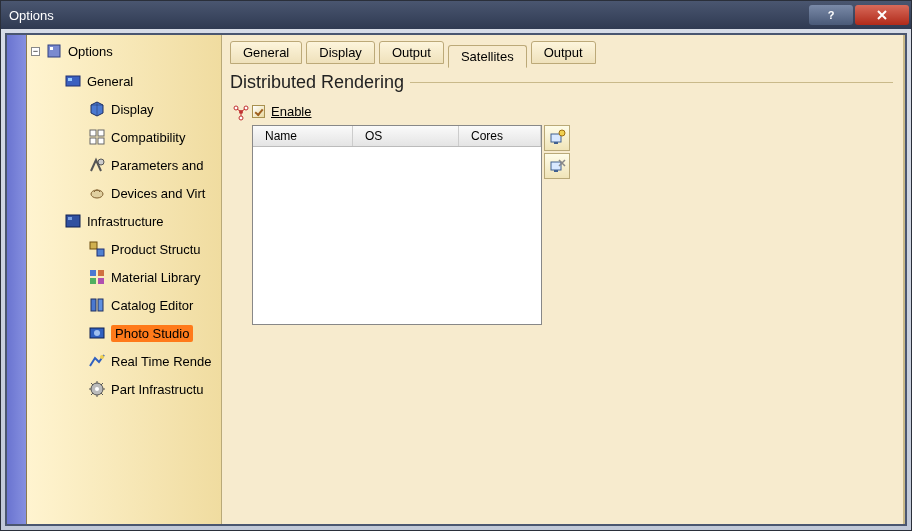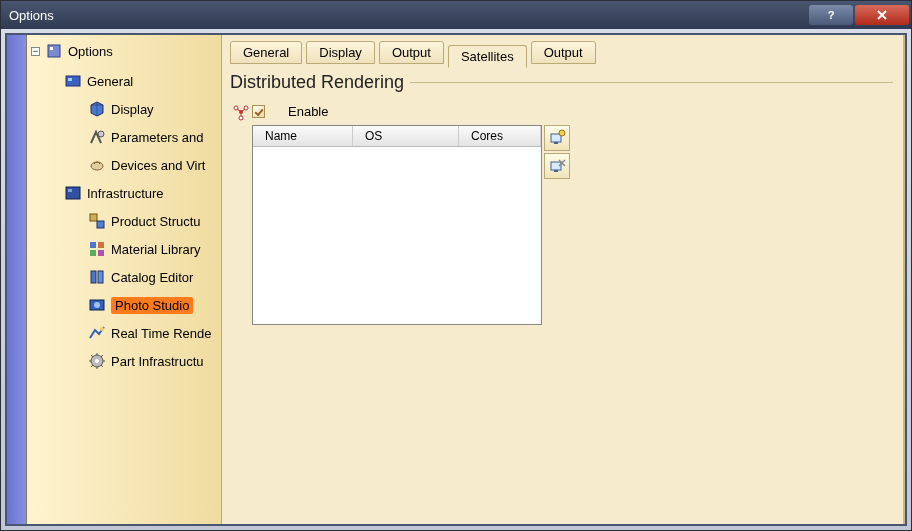--- a/index.html
+++ b/index.html
@@ -145,23 +145,24 @@
   .section-body {
     display:flex;
     padding: 4px 0 0 4px;
   }
   .mini-icon {
     width: 22px; padding-top:2px;
     display:flex; justify-content:center;
   }
   .controls { flex:1; }
   .chk {
-    display:flex; align-items:center; gap:23px;
+    display:flex; align-items:center; gap:6px;
     padding: 2px 0 6px 0;
     font-size: 13px;
+    text-decoration: underline;
   }
   .chk .box {
     width:13px; height:13px;
     background: linear-gradient(135deg,#fff,#e8d8a0);
     border:1px solid #a89050;
     position:relative;
   }
   .chk .box.checked::after{
     content:'';
     position:absolute;
@@ -254,20 +255,31 @@
       </div>
 
       <div class="tree-item level3 clip">
         <span class="tree-icon">
           <svg width="18" height="18">
               <path d="M3 5 L9 2 L15 5 L15 13 L9 16 L3 13 Z" fill="#4a78d0" stroke="#203060"></path>
               <path d="M9 2 L9 16 M3 5 L15 5" stroke="#203060" stroke-width="0.5"></path>
             </svg>
         </span>
         <span>Display</span>
+      </div>
+      <div class="tree-item level3 clip">
+        <span class="tree-icon">
+          <svg width="18" height="18">
+              <rect x="2" y="2" width="6" height="6" fill="#fff" stroke="#666"></rect>
+              <rect x="10" y="2" width="6" height="6" fill="#fff" stroke="#666"></rect>
+              <rect x="2" y="10" width="6" height="6" fill="#fff" stroke="#666"></rect>
+              <rect x="10" y="10" width="6" height="6" fill="#fff" stroke="#666"></rect>
+            </svg>
+        </span>
+        <span>Compatibility</span>
       </div>
       <div class="tree-item level3 clip">
         <span class="tree-icon">
           <svg width="18" height="18">
               <path d="M3 15 L8 4 L13 15" stroke="#555" fill="none" stroke-width="2"></path>
               <circle cx="13" cy="6" r="3" fill="#ccc" stroke="#555"></circle>
             </svg>
         </span>
         <span>Parameters and</span>
       </div>

